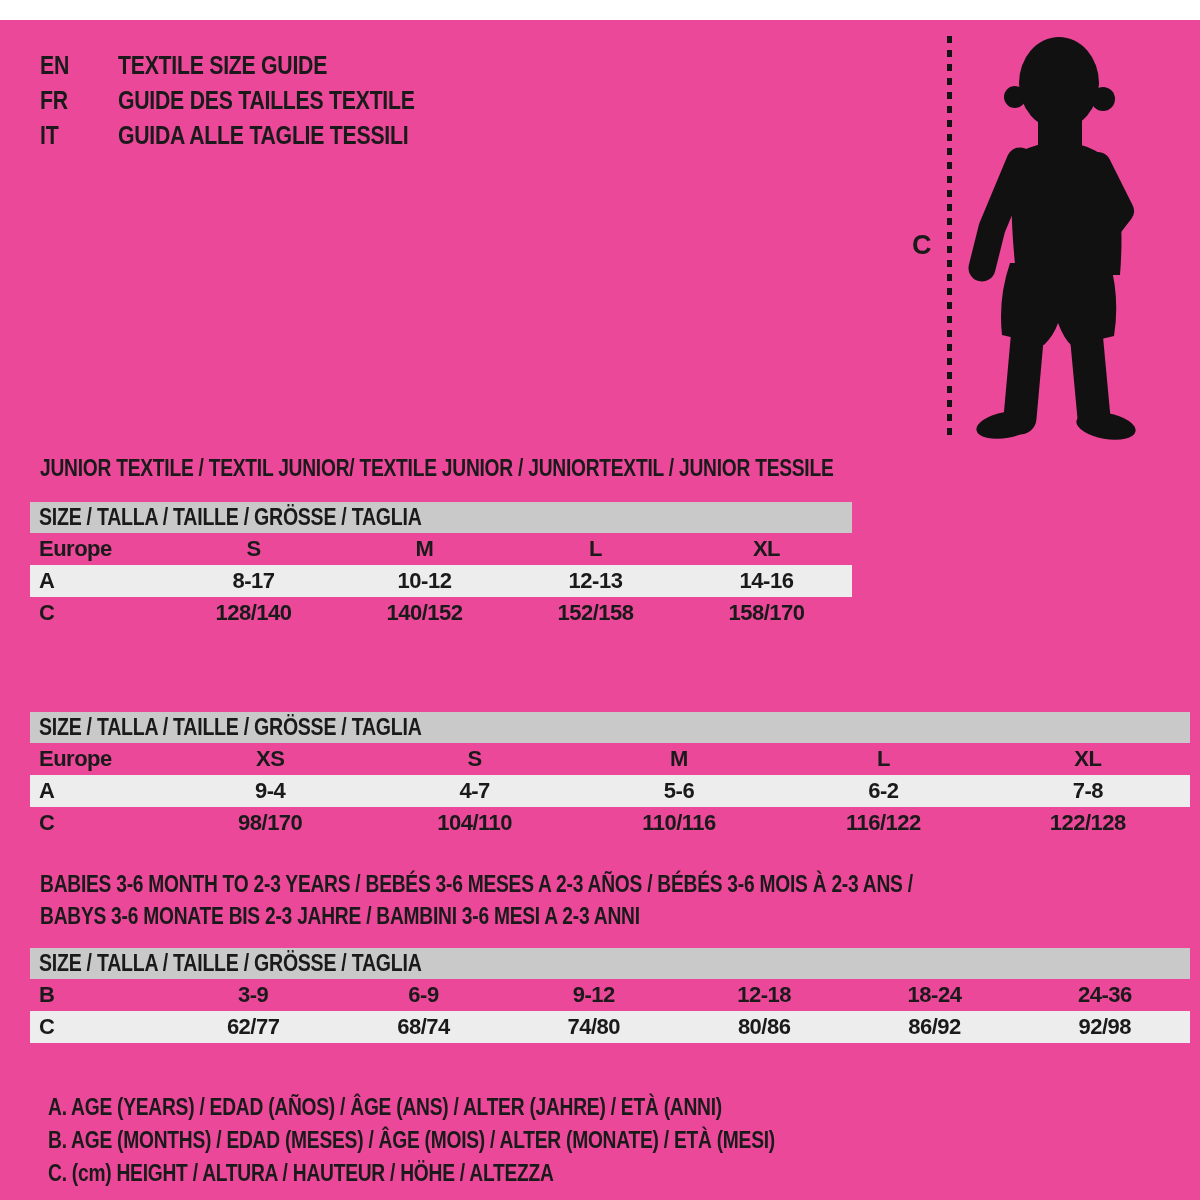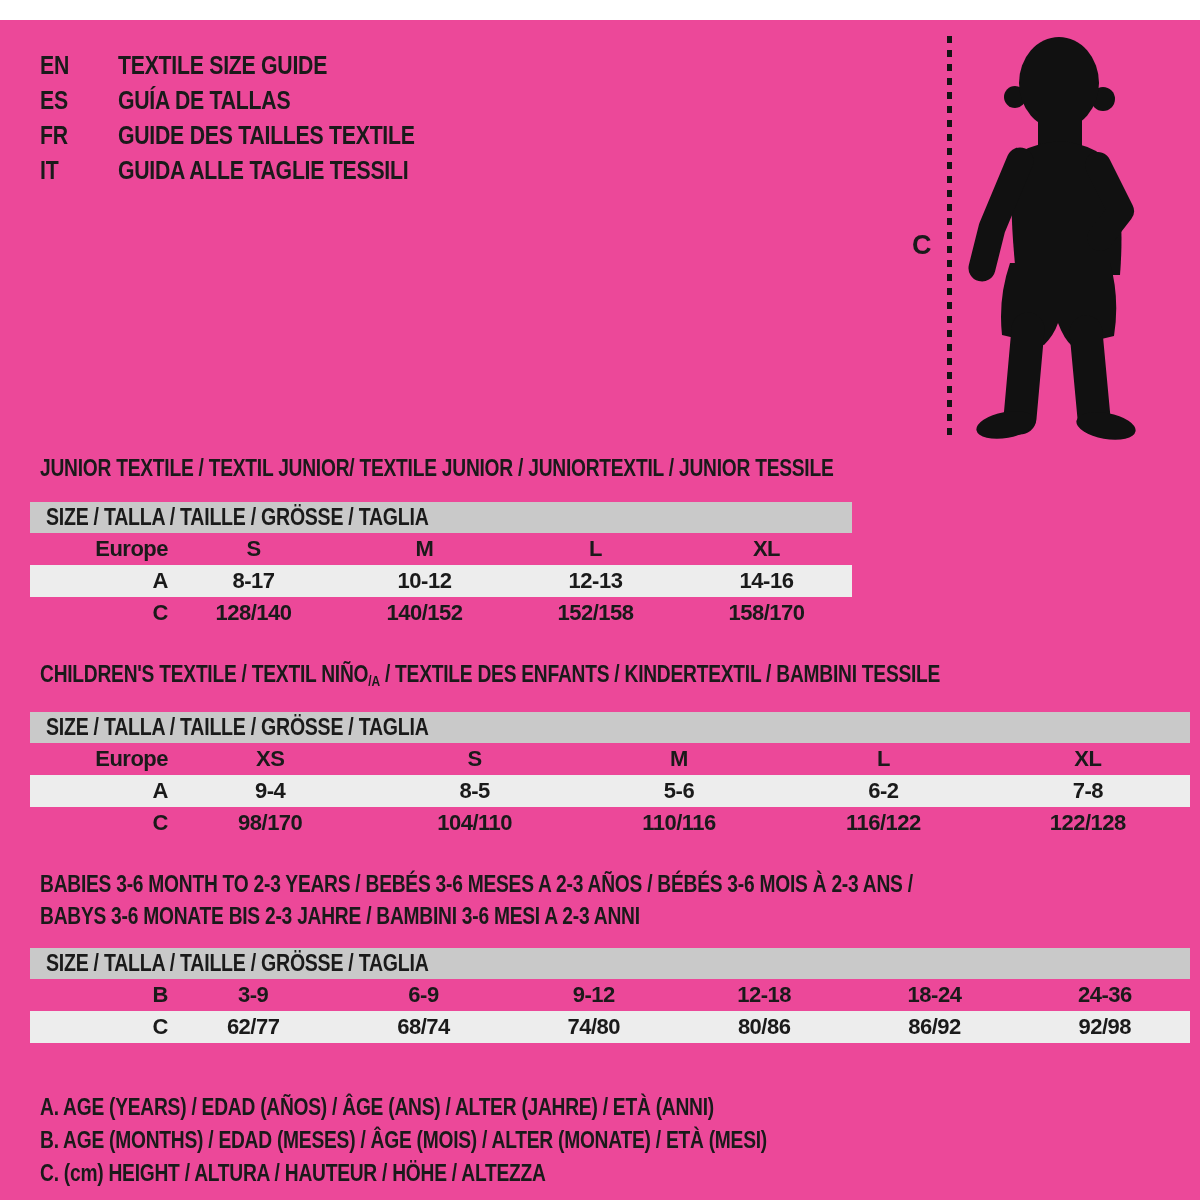--- a/index.html
+++ b/index.html
@@ -61,57 +61,53 @@
     white-space: nowrap;
   }
   .sub-a { font-size: 15px; vertical-align: -4px; }
 
   
   .tbl { position: absolute; left: 30px; }
   .tbl-header {
     height: 31px;
     line-height: 31px;
     background: #c9c9c9;
-    padding-left: 16px;
+    padding-left: 9px;
     font-size: 23px;
   }
   .tbl-row {
     display: grid;
     height: 32px;
     align-items: center;
     font-size: 22px;
     letter-spacing: -0.5px;
   }
   .t4 { grid-template-columns: 138px repeat(4, 1fr); }
   .t5 { grid-template-columns: 138px repeat(5, 1fr); }
   .t6 { grid-template-columns: 138px repeat(6, 1fr); }
-  .tbl-row .cell.label { padding-left: 9px; text-align: right; }
+  .tbl-row .cell.label { padding-left: 9px; text-align: left; }
   .tbl-row .cell.val { text-align: center; }
   .tbl-row.shaded { background: #ededed; }
 
   .w-junior { width: 822px; }
   .w-full { width: 1160px; }
 
   
-  .legend { position: absolute; left: 40px; top: 1070px; }
+  .legend { position: absolute; left: 48px; top: 1070px; }
   .legend-line { height: 33px; line-height: 33px; font-size: 24px; white-space: nowrap; }
 </style>
 </head>
 <body>
 
 <div class="page">
 
   <div class="languages">
     <div class="lang-row">
       <span class="lang-code cond85">EN</span>
       <span class="lang-title cond85">TEXTILE SIZE GUIDE</span>
-    </div>
-    <div class="lang-row">
-      <span class="lang-code cond85">ES</span>
-      <span class="lang-title cond85">GUÍA DE TALLAS</span>
     </div>
     <div class="lang-row">
       <span class="lang-code cond85">FR</span>
       <span class="lang-title cond85">GUIDE DES TAILLES TEXTILE</span>
     </div>
     <div class="lang-row">
       <span class="lang-code cond85">IT</span>
       <span class="lang-title cond85">GUIDA ALLE TAGLIE TESSILI</span>
     </div>
   </div>
@@ -165,39 +161,36 @@
     </div>
     <div class="tbl-row t4">
       <div class="cell label">C</div>
       <div class="cell val">128/140</div>
       <div class="cell val">140/152</div>
       <div class="cell val">152/158</div>
       <div class="cell val">158/170</div>
     </div>
   </div>
 
-  <div class="section-heading" style="top:640px">
-    <span class="cond"><span>CHILDREN'S TEXTILE / TEXTIL NIÑO</span><span class="sub-a">/A</span><span> / TEXTILE DES ENFANTS / KINDERTEXTIL / BAMBINI TESSILE</span></span>
-  </div>
   <div class="tbl w-full" style="top:692px">
     <div class="tbl-header">
       <span class="cond85">SIZE / TALLA / TAILLE / GRÖSSE / TAGLIA</span>
     </div>
     <div class="tbl-row t5">
       <div class="cell label">Europe</div>
       <div class="cell val">XS</div>
       <div class="cell val">S</div>
       <div class="cell val">M</div>
       <div class="cell val">L</div>
       <div class="cell val">XL</div>
     </div>
     <div class="tbl-row t5 shaded">
       <div class="cell label">A</div>
       <div class="cell val">9-4</div>
-      <div class="cell val">8-5</div>
+      <div class="cell val">4-7</div>
       <div class="cell val">5-6</div>
       <div class="cell val">6-2</div>
       <div class="cell val">7-8</div>
     </div>
     <div class="tbl-row t5">
       <div class="cell label">C</div>
       <div class="cell val">98/170</div>
       <div class="cell val">104/110</div>
       <div class="cell val">110/116</div>
       <div class="cell val">116/122</div>

